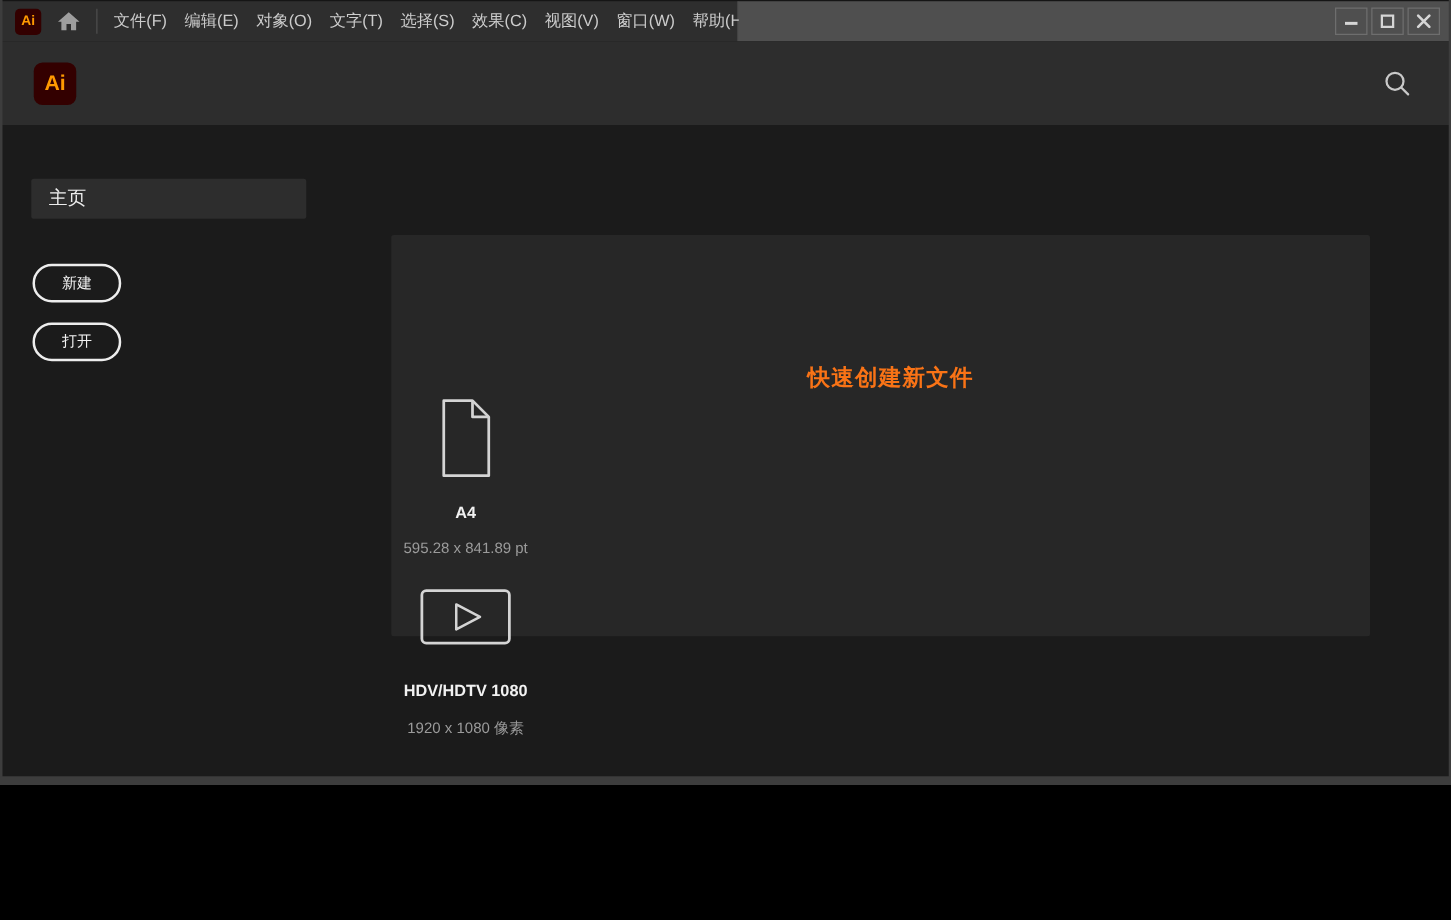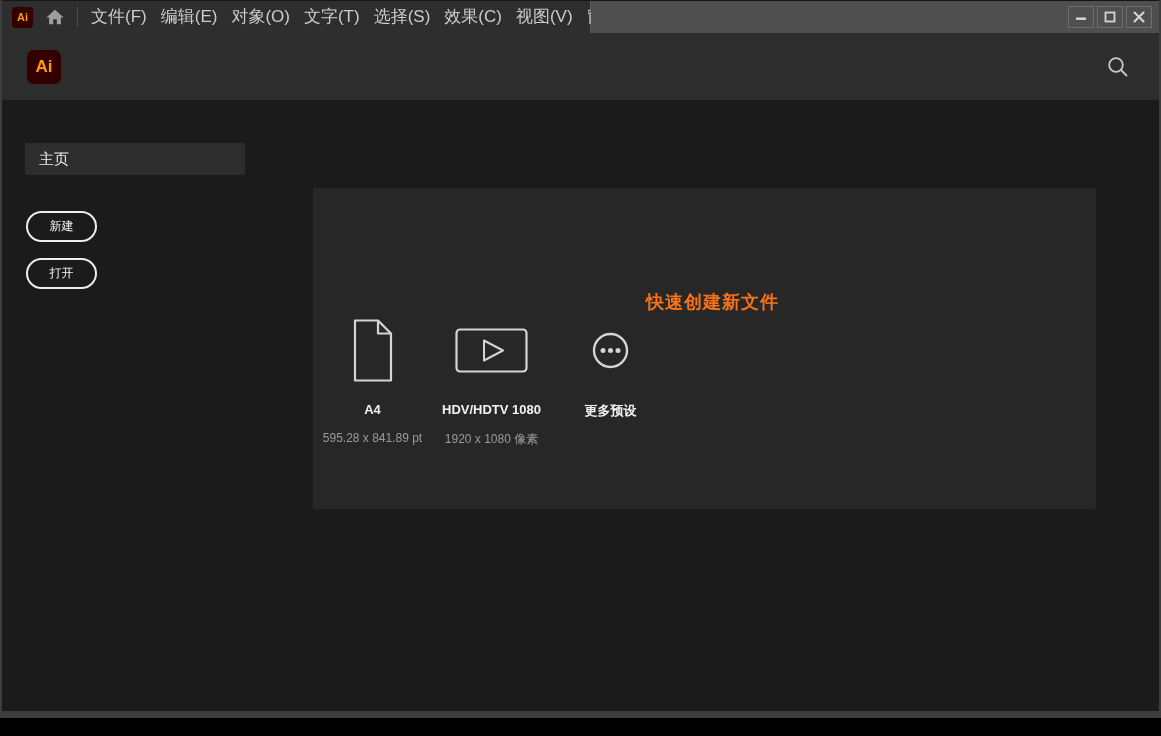--- a/index.html
+++ b/index.html
@@ -1,19 +1,19 @@
 <!DOCTYPE html>
 <html><head>
 <meta charset="utf-8">
 <style>
   * { margin:0; padding:0; box-sizing:border-box; }
   html,body { background:#000; }
   body { font-family:"Liberation Sans","DejaVu Sans",sans-serif; }
   .window {
-    position:relative; width:1161px; height:718px;
+    position:relative; width:1161px; height:628px;
     background:#1b1b1b; overflow:hidden;
   }
   
   .frame-left  { position:absolute; left:0; top:0; bottom:0; width:2px; background:#3d3d3d; z-index:50; }
   .frame-right { position:absolute; right:0; top:0; bottom:0; width:2px; background:#3d3d3d; z-index:50; }
   .frame-bottom{ position:absolute; left:0; right:0; bottom:0; height:7px; background:#3d3d3d; z-index:50; }
 
   
   .titlebar { position:absolute; left:0; top:0; width:100%; height:33px; display:flex; border-top:1px solid #151515; }
   .titlebar-left {
@@ -26,21 +26,21 @@
   }
   .app-icon-small {
     width:21px; height:21px; border-radius:4px; background:#330000;
     color:#ff9a00; font-weight:bold; font-size:11px;
     display:flex; align-items:center; justify-content:center; flex:none;
   }
   .home-btn { width:24px; height:24px; margin-left:10px; display:flex; align-items:center; justify-content:center; flex:none; }
   .tb-sep { width:1px; height:20px; background:#4d4d4d; margin:0 6px 0 10px; flex:none; }
   .menubar { display:flex; align-items:center; }
   .menu-item {
-    color:#cccccc; font-size:17px; padding:0 7px; line-height:32px; white-space:nowrap; cursor:default;
+    color:#cccccc; font-size:13px; padding:0 7px; line-height:32px; white-space:nowrap; cursor:default;
   }
   .win-controls { display:flex; gap:3px; }
   .win-btn {
     width:26px; height:22px; display:flex; align-items:center; justify-content:center;
     border:1px solid rgba(255,255,255,0.18); background:transparent;
   }
 
   
   .header {
     position:absolute; left:0; top:33px; width:100%; height:67px; background:#2d2d2d;
@@ -74,21 +74,21 @@
   .quick-panel {
     position:absolute; left:313px; top:88px; width:783px; height:321px;
     background:#272727; border-radius:2px;
   }
   .panel-title {
     position:absolute; top:58px; left:8px; width:100%; text-align:center;
     color:#f97316; font-size:18px; font-weight:bold; letter-spacing:1px;margin-top:44px;
   }
   .presets-row {
     position:absolute; top:114px; left:0; right:0;
-    display:flex; 
+    display:flex; justify-content:center;flex-direction:column;
   }
   .preset { width:119px; text-align:center; cursor:pointer; }
   .preset-icon { height:96px; display:flex; align-items:center; justify-content:center; }
   .preset-name { color:#f2f2f2; font-size:13px; font-weight:bold; margin-top:4px; white-space:nowrap; }
   .preset-size { color:#9b9b9b; font-size:12px; margin-top:14px; white-space:nowrap; }
   svg { display:block; }
 </style>
 </head>
 <body>
 

